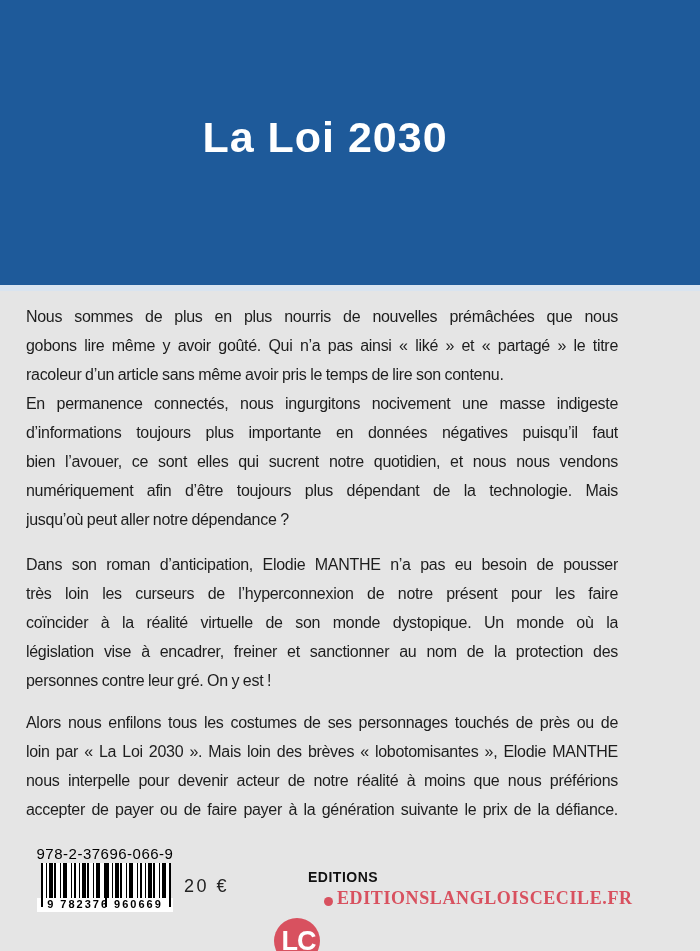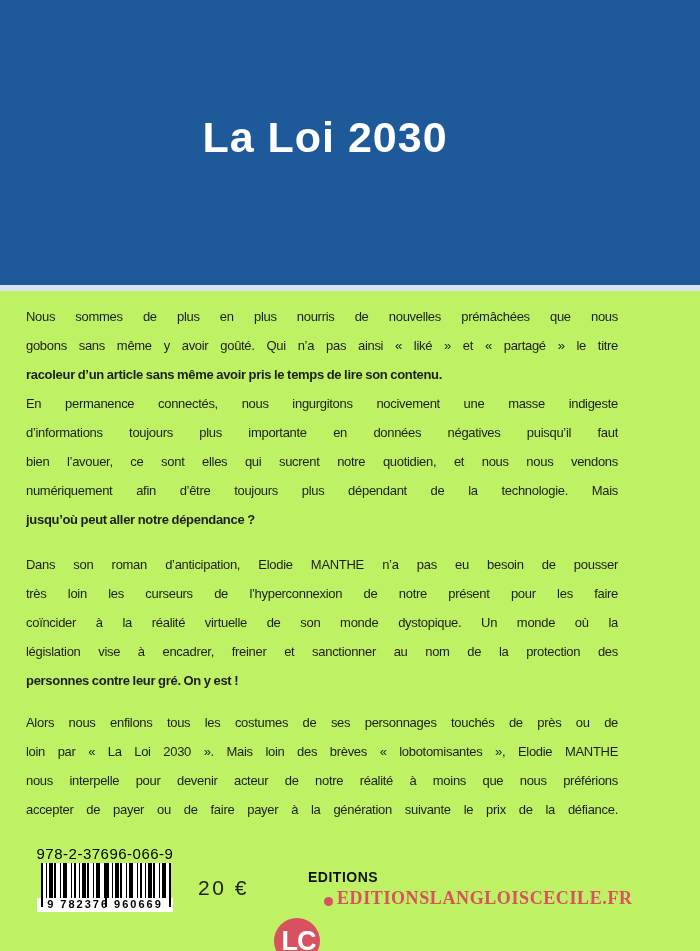--- a/index.html
+++ b/index.html
@@ -1,19 +1,19 @@
 <!DOCTYPE html>
 <html><head>
 <meta charset="utf-8">
 <style>
   html,body{margin:0;padding:0;background:#ffffff;}
   .page{
     position:relative;
     width:700px;height:951px;
-    background:#bef264;
+    background:#e5e5e5;
     overflow:hidden;
     font-family:"Liberation Sans", sans-serif;
   }
   
   .title-band{
     position:absolute;left:0;top:0;width:700px;height:285px;
     background:#1e5a9a;
   }
   .band-strip{
     position:absolute;left:0;top:285px;width:700px;height:6px;
@@ -25,31 +25,31 @@
     transform:translateX(-25px);
     color:#ffffff;
     font-size:43px;
     font-weight:bold;
     letter-spacing:1px;
   }
   
   .synopsis{
     position:absolute;left:26px;top:302px;width:592px;
     color:#1d1d1d;
-    font-size:13px;
+    font-size:16px;
     line-height:29px;
     letter-spacing:-0.3px;
     word-spacing:-0.5px;
   }
   .para{margin:0;}
   .para.gap-lg{margin-top:16px;}
   .para.gap-md{margin-top:13px;}
   .line{height:29px;overflow:hidden;}
   .line-just{text-align:justify;text-align-last:justify;}
-  .line-last{text-align:right;text-align-last:left;font-weight:bold;}
+  .line-last{text-align:right;text-align-last:left;}
   
   .barcode-block{
     position:absolute;left:35px;top:845px;width:140px;height:78px;
   }
   .isbn-number{
     position:absolute;left:0;top:0;width:140px;
     text-align:center;
     font-weight:normal;
     font-size:15px;
     letter-spacing:0.5px;
@@ -74,22 +74,22 @@
     letter-spacing:2px;
     text-align:center;
     color:#000;
     white-space:nowrap;
   }
   .guard{position:absolute;top:18px;width:2px;height:44px;background:#000;}
   .guard.g-left{left:6px;}
   .guard.g-mid{left:70px;}
   .guard.g-right{left:134px;}
   .price-label{
-    position:absolute;left:198px;top:876px;
-    font-size:21px;
+    position:absolute;left:184px;top:876px;
+    font-size:18px;
     letter-spacing:2.5px;
     color:#222;
     white-space:nowrap;
   }
   
   .editions-wordmark{
     position:absolute;left:277px;top:869px;
     font-size:14px;font-weight:bold;
     letter-spacing:0.5px;
     color:#111;
@@ -128,21 +128,21 @@
 <div class="page">
 
   <div class="title-band" style="background: rgb(30, 90, 154);">
     <div class="book-title">La Loi 2030</div>
   </div>
   <div class="band-strip"></div>
 
   <div class="synopsis" style="color: rgb(29, 29, 29);">
     <div class="para">
         <div class="line line-just">Nous sommes de plus en plus nourris de nouvelles prémâchées que nous</div>
-        <div class="line line-just">gobons sans même y avoir goûté. Qui n’a pas ainsi « liké » et  « partagé » le titre</div>
+        <div class="line line-just">gobons lire même y avoir goûté. Qui n’a pas ainsi « liké » et  « partagé » le titre</div>
         <div class="line line-last">racoleur d’un article sans même avoir pris le temps de lire son contenu.</div>
       </div>
     <div class="para">
         <div class="line line-just">En permanence connectés, nous ingurgitons nocivement une masse indigeste</div>
         <div class="line line-just">d’informations toujours plus importante en données négatives puisqu’il faut</div>
         <div class="line line-just">bien l’avouer, ce sont elles qui sucrent notre quotidien, et nous nous vendons</div>
         <div class="line line-just">numériquement afin d’être toujours plus dépendant de la technologie. Mais</div>
         <div class="line line-last">jusqu’où peut aller notre dépendance ?</div>
       </div>
     <div class="para gap-lg">

